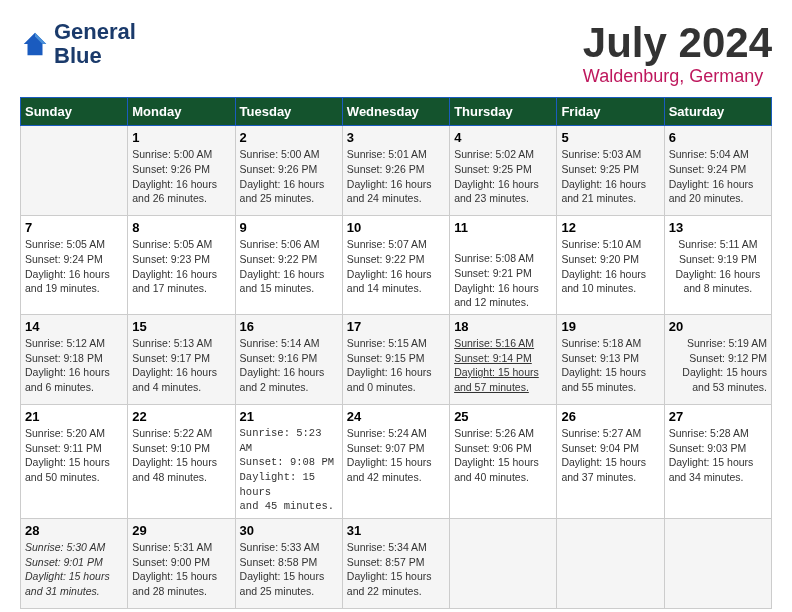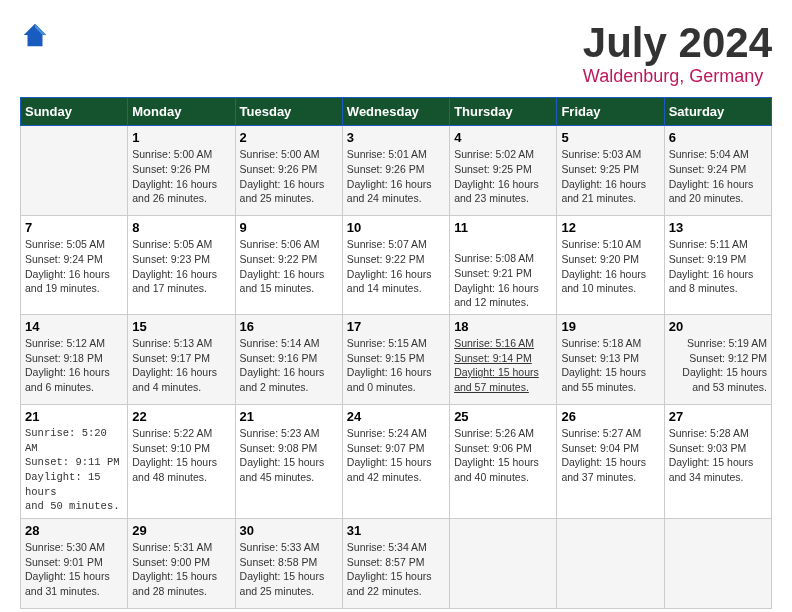--- a/index.html
+++ b/index.html
@@ -89,20 +89,24 @@
   </style>
 </head>
 <body>
 
 <div class="header">
   <div class="logo">
     <svg class="logo-icon" viewBox="0 0 40 40">
       <polygon points="20,5 35,20 30,20 30,35 10,35 10,20 5,20" fill="#1a5bbf"></polygon>
       <polygon points="20,5 35,20 30,20 20,10" fill="#4a90d9"></polygon>
     </svg>
+    <div class="logo-text">
+      <div>General</div>
+      <div>Blue</div>
+    </div>
   </div>
   <div class="title-block">
     <div class="month-title">July 2024</div>
     <div class="location">Waldenburg, Germany</div>
   </div>
 </div>
 
 <table>
   <thead>
     <tr>
@@ -199,21 +203,21 @@
         </td>
         <td>
           <span class="day-number">12</span>
           <div class="day-info" style="white-space: pre-line;">Sunrise: 5:10 AM
 Sunset: 9:20 PM
 Daylight: 16 hours
 and 10 minutes.</div>
         </td>
         <td>
           <span class="day-number">13</span>
-          <div class="day-info" style="white-space: pre-line;">Sunrise: 5:11 AM
+          <div class="day-info" style="white-space: pre-line; text-align: center;">Sunrise: 5:11 AM
 Sunset: 9:19 PM
 Daylight: 16 hours
 and 8 minutes.</div>
         </td>
       </tr>
       <tr>
         <td>
           <span class="day-number">14</span>
           <div class="day-info" style="white-space: pre-line;">Sunrise: 5:12 AM
 Sunset: 9:18 PM
@@ -259,35 +263,35 @@
           <span class="day-number">20</span>
           <div class="day-info" style="white-space: pre-line; text-align: right;">Sunrise: 5:19 AM
 Sunset: 9:12 PM
 Daylight: 15 hours
 and 53 minutes.</div>
         </td>
       </tr>
       <tr>
         <td>
           <span class="day-number">21</span>
-          <div class="day-info" style="white-space: pre-line; font-family: Liberation Mono, monospace;">Sunrise: 5:20 AM
+          <div class="day-info" style="white-space: pre-line;">Sunrise: 5:20 AM
 Sunset: 9:11 PM
 Daylight: 15 hours
 and 50 minutes.</div>
         </td>
         <td>
           <span class="day-number">22</span>
           <div class="day-info" style="white-space: pre-line;">Sunrise: 5:22 AM
 Sunset: 9:10 PM
 Daylight: 15 hours
 and 48 minutes.</div>
         </td>
         <td>
           <span class="day-number">21</span>
-          <div class="day-info" style="white-space: pre-line;">Sunrise: 5:23 AM
+          <div class="day-info" style="white-space: pre-line; font-family: Liberation Mono, monospace;">Sunrise: 5:23 AM
 Sunset: 9:08 PM
 Daylight: 15 hours
 and 45 minutes.</div>
         </td>
         <td>
           <span class="day-number">24</span>
           <div class="day-info" style="white-space: pre-line;">Sunrise: 5:24 AM
 Sunset: 9:07 PM
 Daylight: 15 hours
 and 42 minutes.</div>
@@ -310,21 +314,21 @@
           <span class="day-number">27</span>
           <div class="day-info" style="white-space: pre-line;">Sunrise: 5:28 AM
 Sunset: 9:03 PM
 Daylight: 15 hours
 and 34 minutes.</div>
         </td>
       </tr>
       <tr>
         <td>
           <span class="day-number">28</span>
-          <div class="day-info" style="white-space: pre-line;">Sunrise: 5:30 AM
+          <div class="day-info" style="white-space: pre-line; font-style: italic;">Sunrise: 5:30 AM
 Sunset: 9:01 PM
 Daylight: 15 hours
 and 31 minutes.</div>
         </td>
         <td>
           <span class="day-number">29</span>
           <div class="day-info" style="white-space: pre-line;">Sunrise: 5:31 AM
 Sunset: 9:00 PM
 Daylight: 15 hours
 and 28 minutes.</div>

